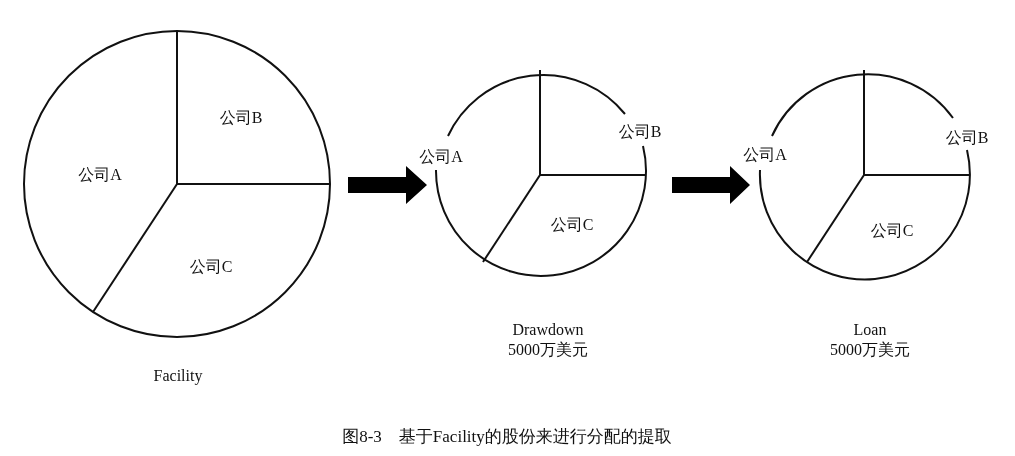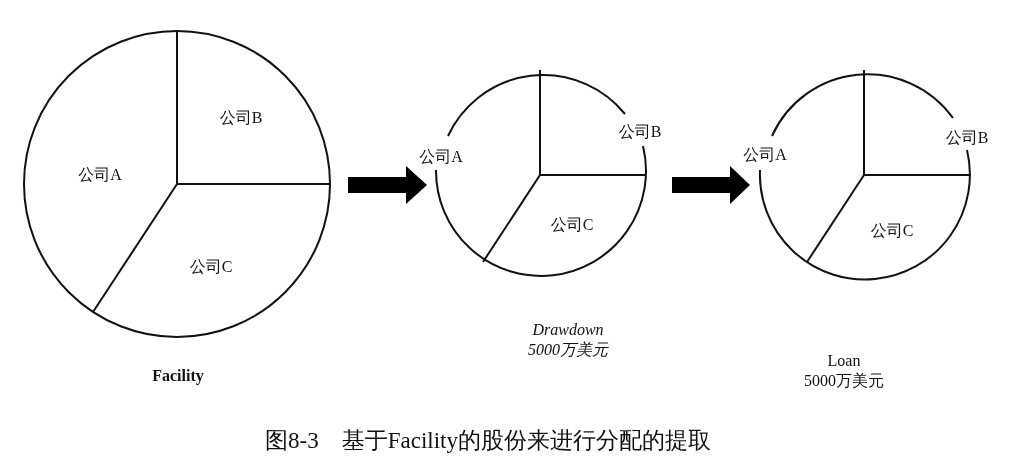--- a/index.html
+++ b/index.html
@@ -1,21 +1,21 @@
 <!DOCTYPE html>
 <html><head>
   <meta charset="utf-8">
   <style>
     html, body { margin:0; padding:0; background:#ffffff; }
     body { width:1015px; height:456px; position:relative; overflow:hidden;
            font-family:"Liberation Serif","DejaVu Serif",serif; color:#111; }
     svg.stage { position:absolute; left:0; top:0; }
     .lbl { position:absolute; font-size:16px; white-space:nowrap; line-height:1; transform:translate(-50%,-50%); }
     .cap { position:absolute; text-align:center; font-size:16px; line-height:20px; white-space:nowrap; transform:translateX(-50%); }
-    .fig { position:absolute; left:488px; top:425px; transform:translateX(-50%); font-size:23px; white-space:pre; }
+    .fig { position:absolute; left:507px; top:425px; transform:translateX(-50%); font-size:17px; white-space:pre; }
   </style>
 </head>
 <body>
 
 <svg class="stage" width="1015" height="456" viewBox="0 0 1015 456">
 
   <g fill="none" stroke="#111" stroke-width="2">
     <circle cx="177" cy="184" r="153"></circle>
     <line x1="177" y1="184" x2="177" y2="31"></line>
     <line x1="177" y1="184" x2="330" y2="184"></line>
@@ -45,33 +45,33 @@
     <path d="M 772 136 A 105 105 0 0 1 953 118"></path>
     <line x1="864" y1="175" x2="864" y2="70"></line>
     <line x1="864" y1="175" x2="969" y2="175"></line>
     <line x1="864" y1="175" x2="807" y2="262"></line>
   </g>
 </svg>
 
 <div class="lbl" style="left:100px; top:175px;">公司A</div>
 <div class="lbl" style="left:241px; top:118px;">公司B</div>
 <div class="lbl" style="left:211px; top:267px;">公司C</div>
-<div class="cap" style="left:178px; top:366px;font-weight:bold;">
+<div class="cap" style="left:178px; top:366px;">
   <div>Facility</div>
 </div>
 
 <div class="lbl" style="left:441px; top:157px;">公司A</div>
 <div class="lbl" style="left:640px; top:132px;">公司B</div>
 <div class="lbl" style="left:572px; top:225px;">公司C</div>
-<div class="cap" style="left:568px; top:320px;font-style:italic;">
+<div class="cap" style="left:548px; top:320px;">
   <div>Drawdown</div>
   <div>5000万美元</div>
 </div>
 
 <div class="lbl" style="left:765px; top:155px;">公司A</div>
 <div class="lbl" style="left:967px; top:138px;">公司B</div>
 <div class="lbl" style="left:892px; top:231px;">公司C</div>
-<div class="cap" style="left:844px; top:320px;margin-top:31px;">
+<div class="cap" style="left:870px; top:320px;">
   <div>Loan</div>
   <div>5000万美元</div>
 </div>
 
 <div class="fig">图8-3　基于Facility的股份来进行分配的提取</div>
 
 </body></html>

